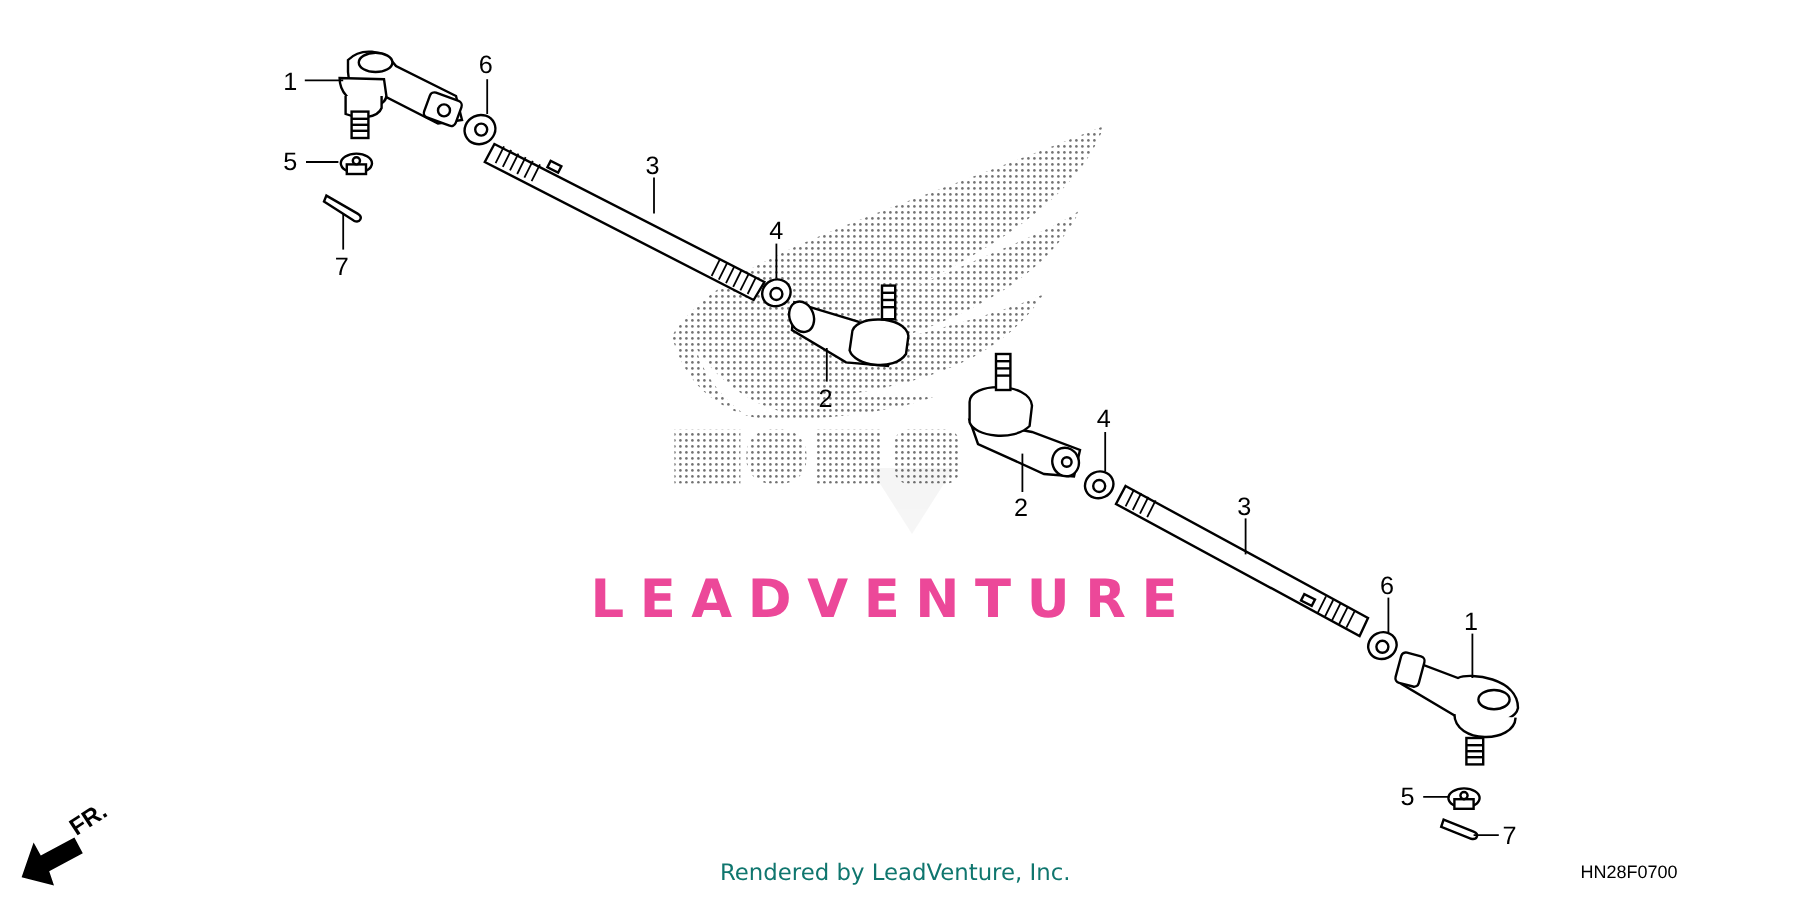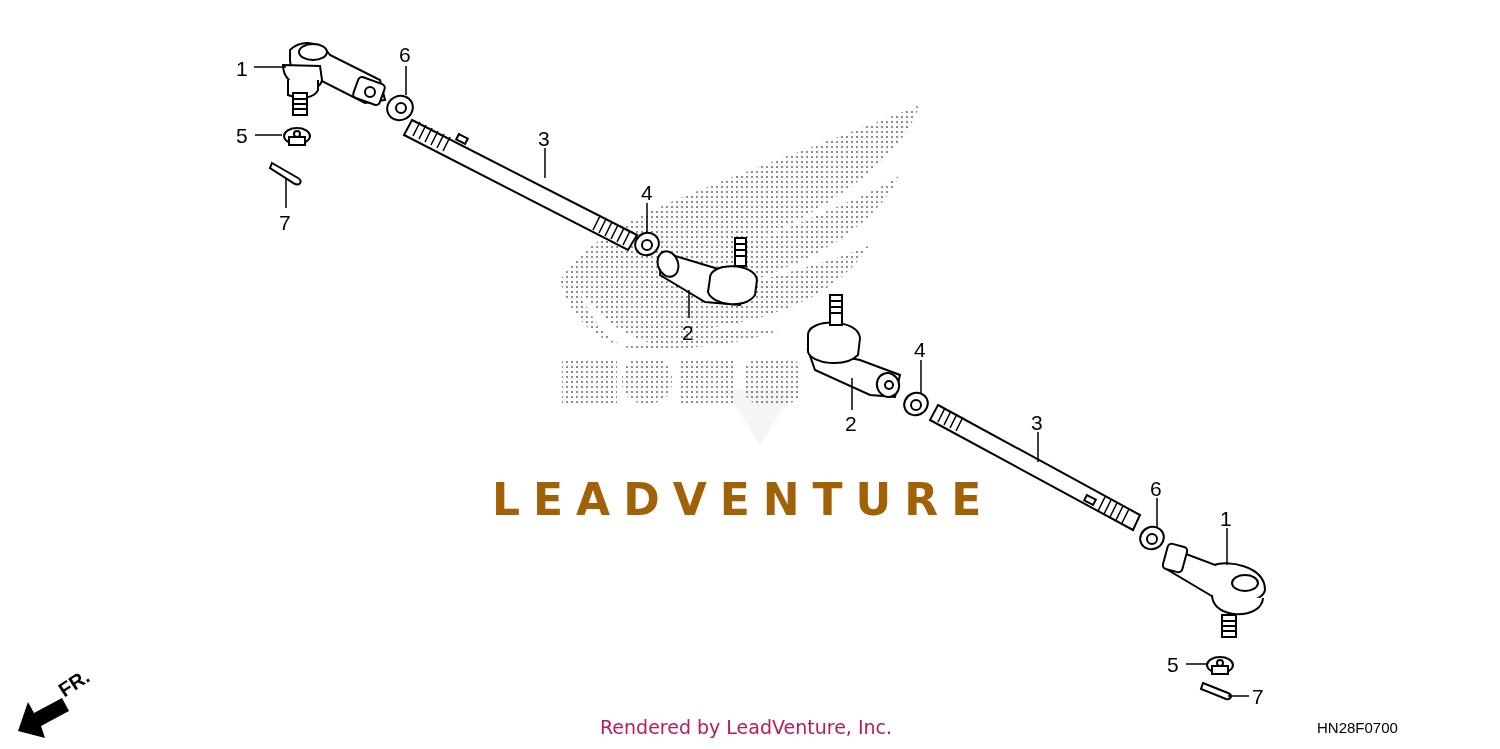--- a/index.html
+++ b/index.html
@@ -1,20 +1,20 @@
 <!DOCTYPE html>
 <html><head>
 <meta charset="utf-8">
 <style>
   html, body { margin:0; padding:0; background:#ffffff; }
   body { width:1500px; height:749px; position:relative; overflow:hidden; font-family:"Liberation Sans", sans-serif; }
   #diagram { position:absolute; left:0; top:0; width:1500px; height:749px; }
   .callout { position:absolute; font-family:"Liberation Sans", sans-serif; font-size:21px; color:#000; line-height:1; }
-  .watermark { position:absolute; left:492px; top:474px; font-family:"DejaVu Sans", sans-serif; font-size:44px; letter-spacing:13px; color:#a16207; font-weight:bold; }
-  .rendered-by { position:absolute; left:600px; top:716px; font-family:"DejaVu Sans", sans-serif; font-size:19px; color:#be185d; }
+  .watermark { position:absolute; left:492px; top:474px; font-family:"DejaVu Sans", sans-serif; font-size:44px; letter-spacing:13px; color:#ec4899; font-weight:bold; }
+  .rendered-by { position:absolute; left:600px; top:716px; font-family:"DejaVu Sans", sans-serif; font-size:19px; color:#0f766e; }
   .diagram-code { position:absolute; left:1317px; top:719px; font-family:"Liberation Sans", sans-serif; font-size:15px; color:#000000; }
   .fr-label { position:absolute; left:58px; top:672px; font-family:"Liberation Sans", sans-serif; font-weight:bold; font-size:20px; transform:rotate(-33deg); color:#000; }
 </style>
 </head>
 <body>
 
 <div id="diagram">
   <svg width="1500" height="749" viewBox="0 0 1500 749" xmlns="http://www.w3.org/2000/svg">
     <defs>
       <pattern id="dots" width="5" height="5" patternUnits="userSpaceOnUse">

